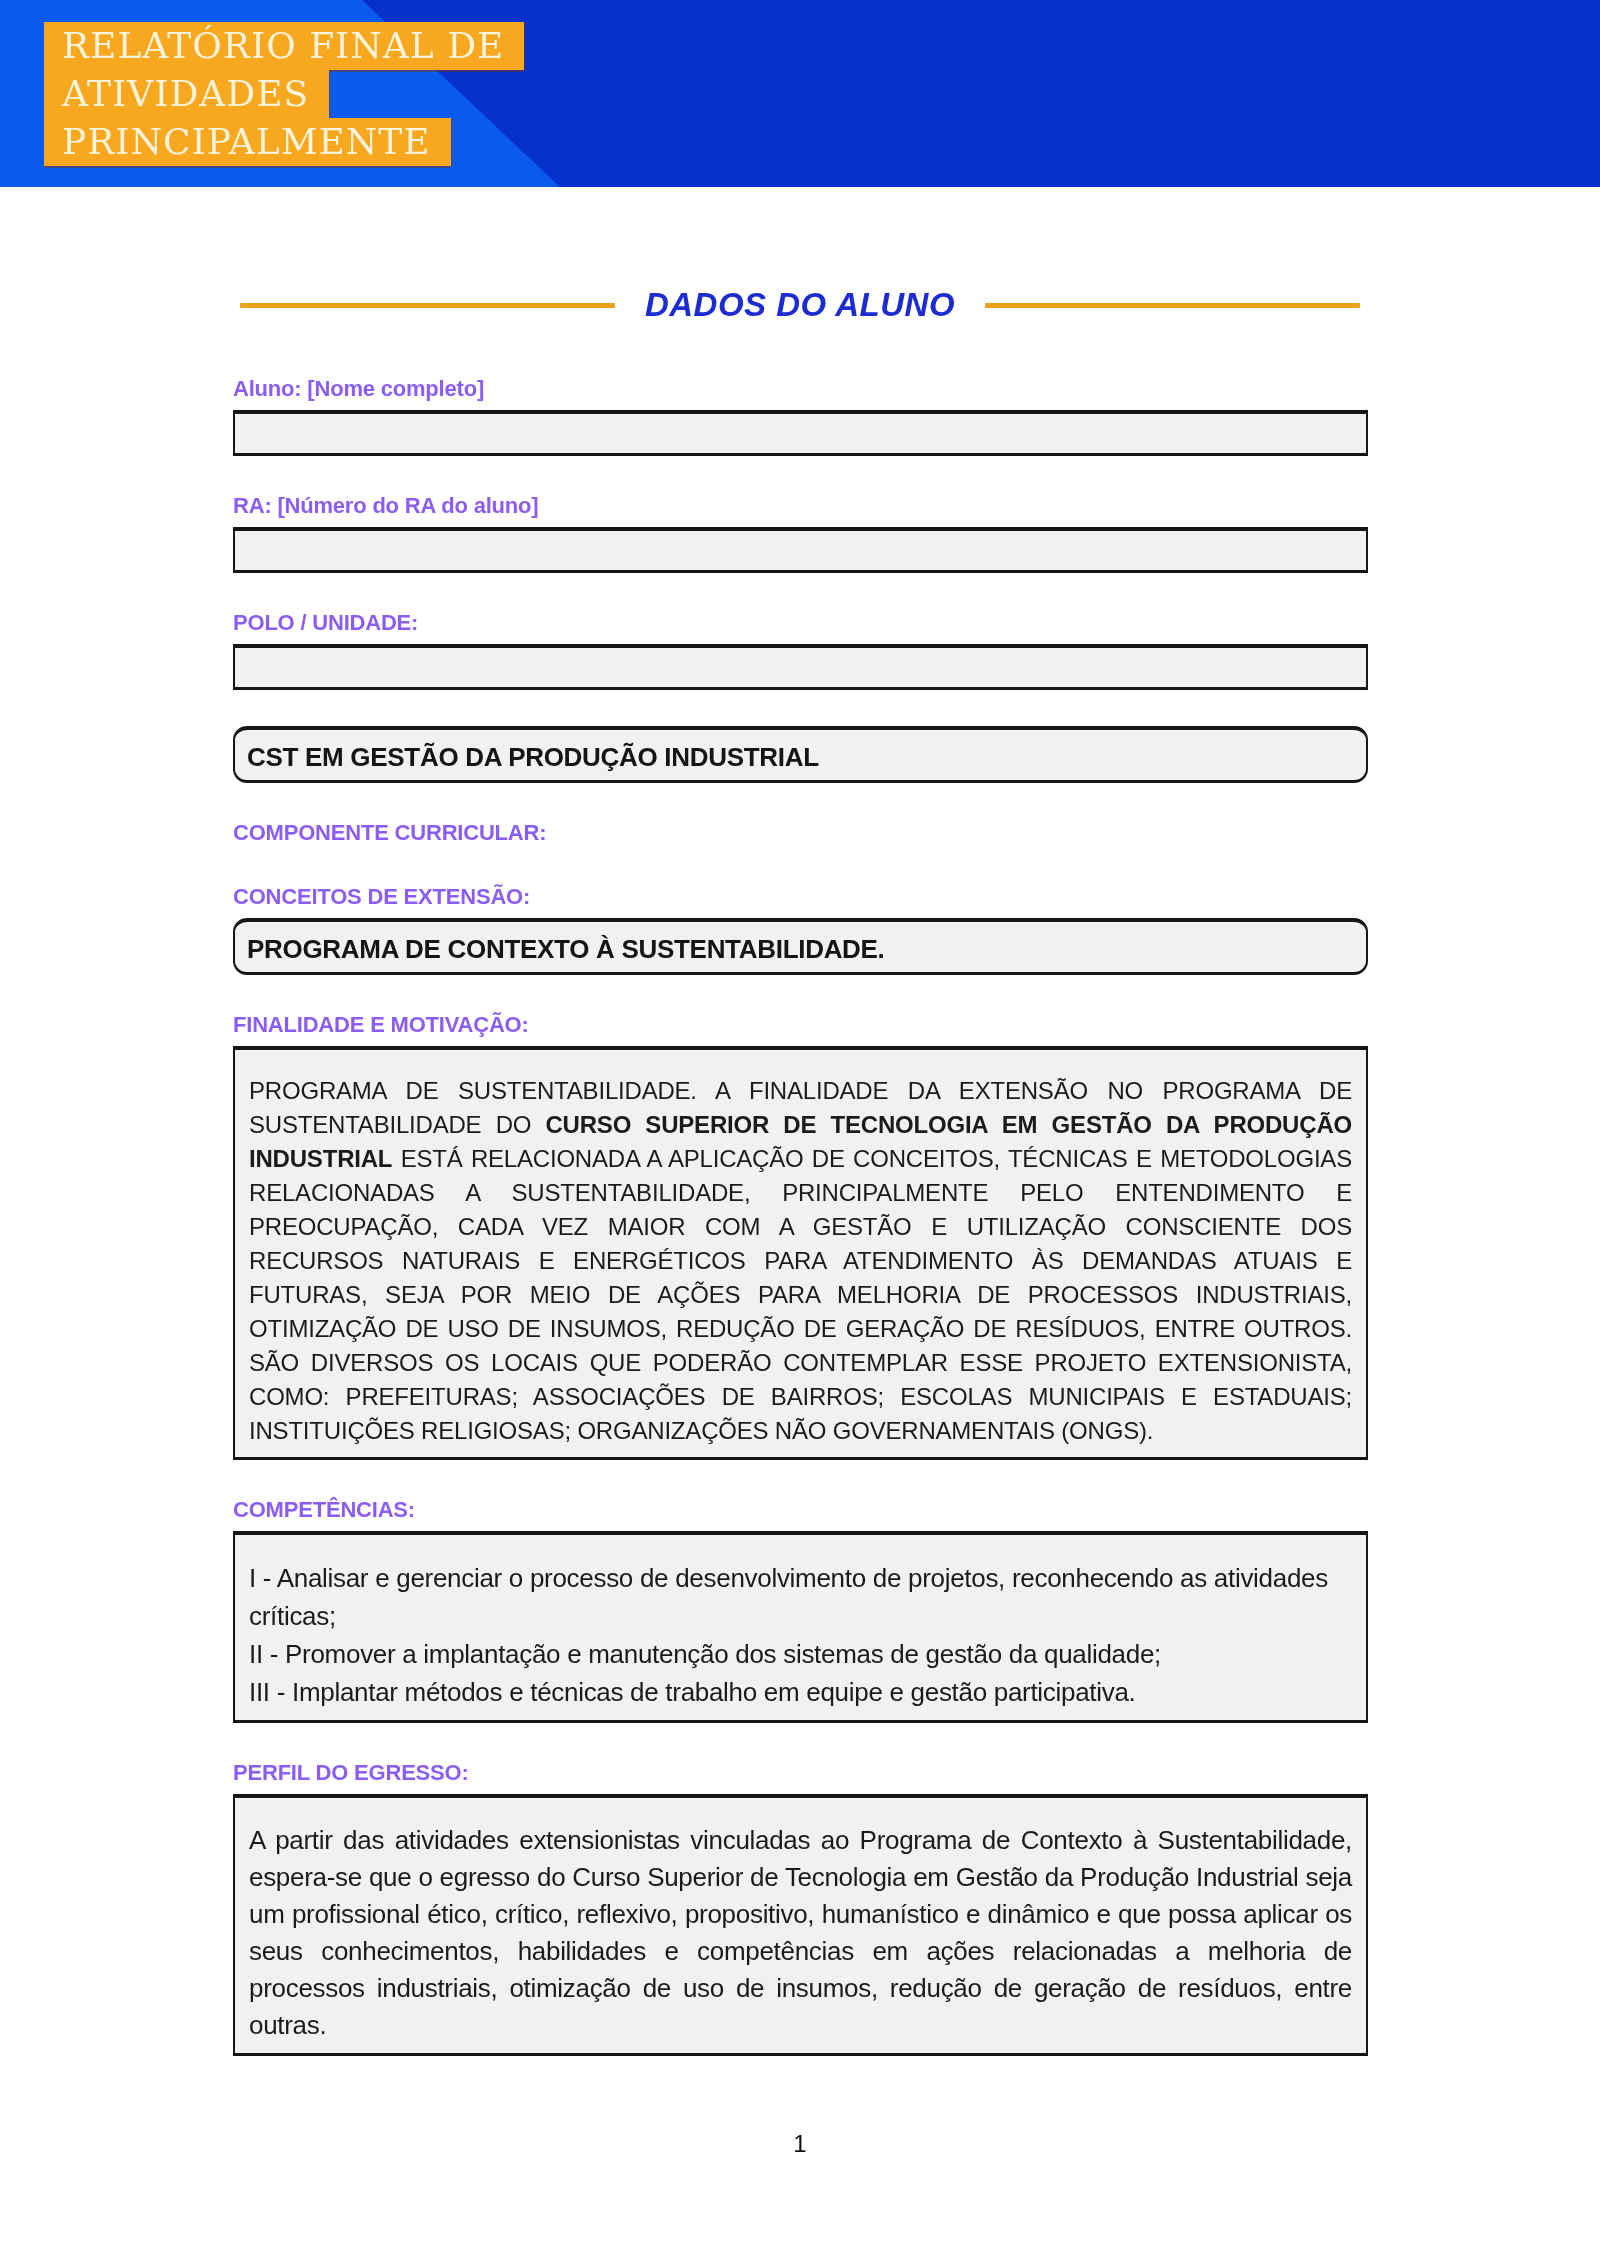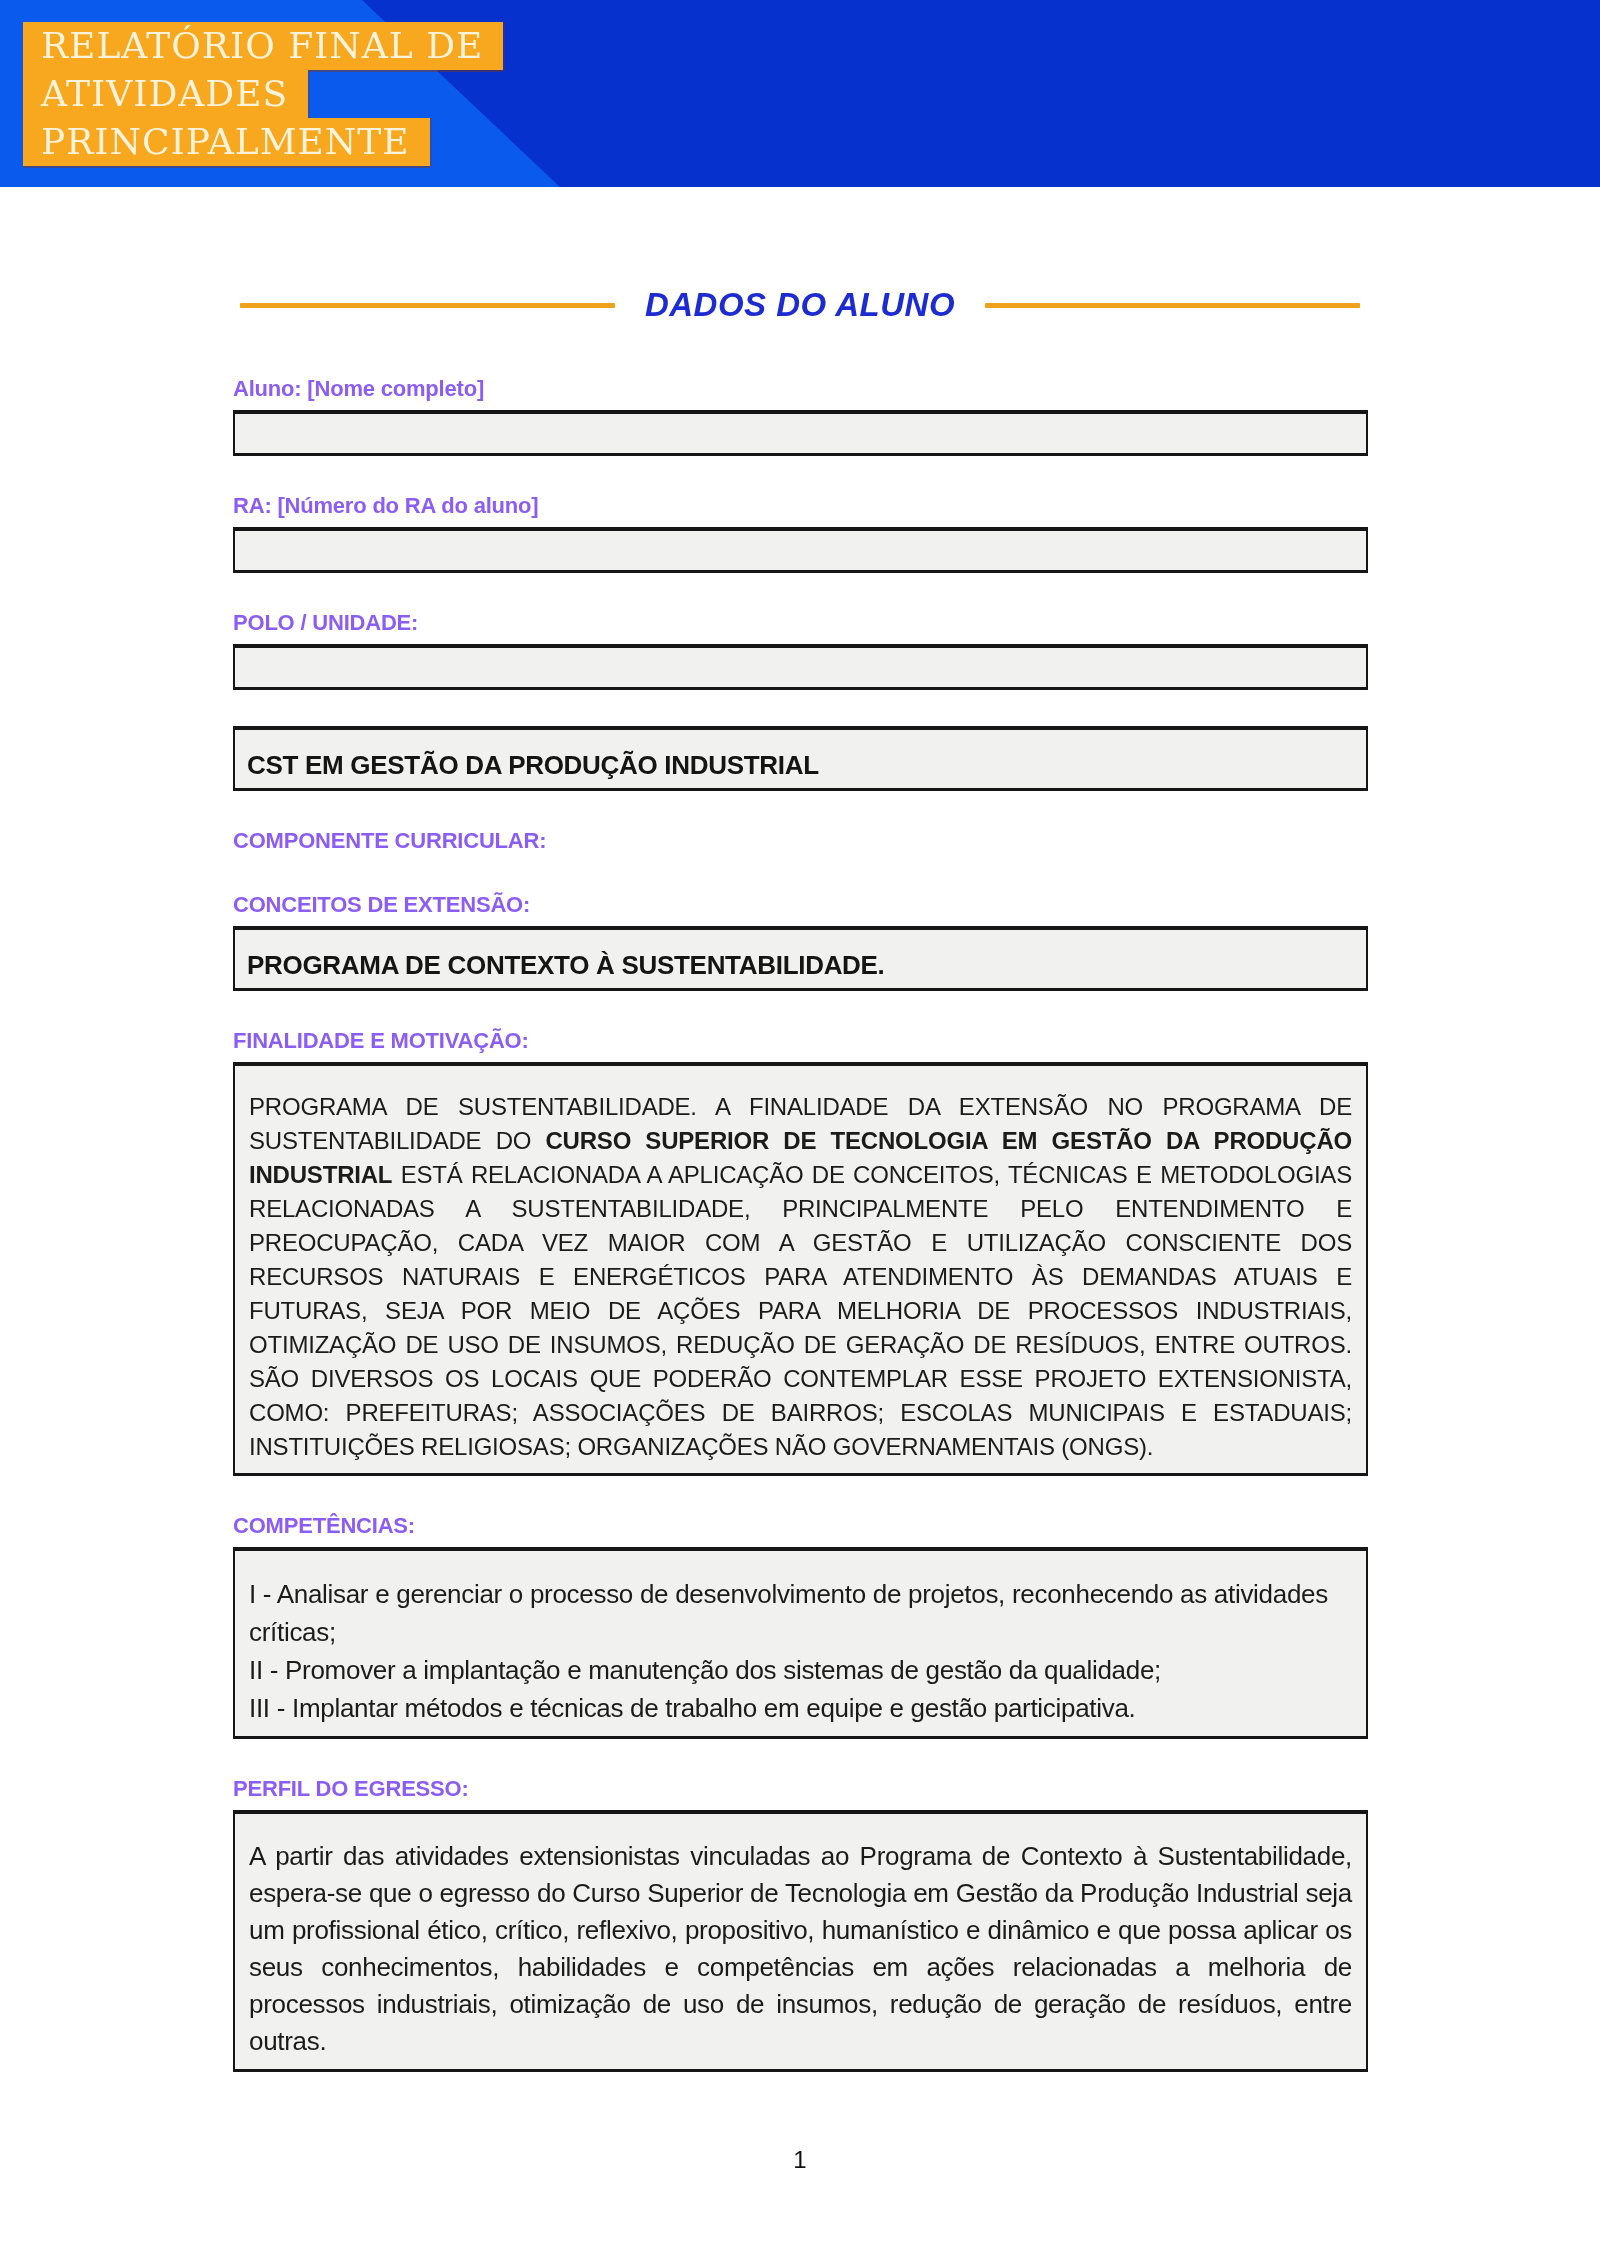--- a/index.html
+++ b/index.html
@@ -16,21 +16,21 @@
     width:100%;height:187px;
     background:#0731cd;
     overflow:hidden;
   }
   .header-light{
     position:absolute;inset:0;
     background:#0a5aee;
     clip-path:polygon(0 0,362px 0,560px 100%,0 100%);
   }
   .banner{
-    position:absolute;left:23px;top:22px;
+    position:absolute;left:44px;top:22px;
   }
   .banner-line{
     display:block;
     width:max-content;
     height:48px;line-height:48px;
     padding:0 20px 0 18px;
     background:#F7A81F;
     box-shadow:0 2px 0 rgba(130,50,10,.45), 2px 0 0 rgba(130,50,10,.25);
     color:#FCF3DC;
     font-family:"DejaVu Serif", serif;
@@ -63,24 +63,25 @@
   }
   .box{
     background:#f1f1ef;
     border:2px solid #161616;
     border-top-width:4px;
     border-bottom-width:3px;
     box-sizing:border-box;
   }
   .box-empty{height:46px;}
   .box-value{
-    padding:20px 12px 7px 12px;
+    padding:12px 12px 7px 12px;
     font-size:26px;font-weight:bold;color:#151515;
     letter-spacing:-0.3px;
     white-space:nowrap;
+    border-radius:14px;
   }
   .box-para{
     padding:24px 14px 9px 14px;
     color:#1b1b1b;
   }
   .para-upper{
     font-size:24px;line-height:34px;
     text-align:justify;
     letter-spacing:-0.2px;
   }

